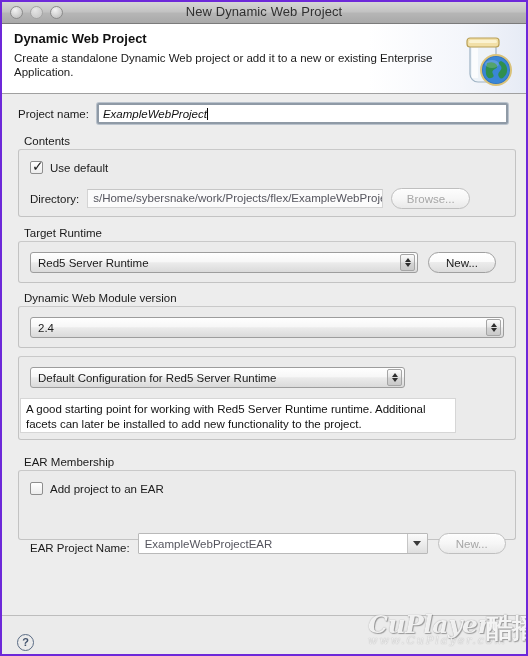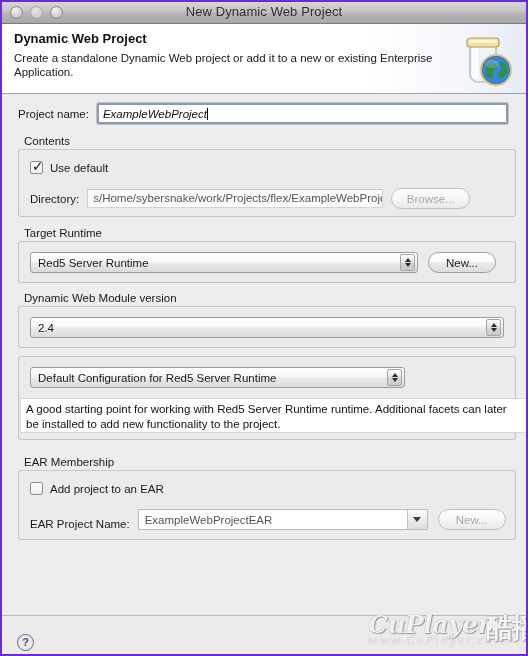--- a/index.html
+++ b/index.html
@@ -251,20 +251,21 @@
     height: 21px;
     border: 1px solid #b9b9b9;
     background: #ffffff;
     display: flex;
     align-items: center;
     position: relative;
     font-size: 11.5px;
     color: #55555e;
     padding-left: 6px;
     border-radius: 1px;
+    margin-top: 24px;
   }
   .combo-flat .arrowbox {
     position: absolute;
     right: 0; top: 0; bottom: 0;
     width: 19px;
     border-left: 1px solid #c6c6c6;
     background: linear-gradient(to bottom, #fbfbfb 0%, #ededed 50%, #dfdfdf 100%);
     display: flex; align-items: center; justify-content: center;
   }
   .tri-down-sm {
@@ -451,21 +452,21 @@
       <div class="g-box" style="height:84px;">
         <div style="position:absolute; left:11px; top:10px; display:flex; align-items:center;gap:6px;">
           <div class="combo" style="width:375px;">
             <span>Default Configuration for Red5 Server Runtime</span>
             <span class="stepper">
               <span class="tri-up"></span>
                 <span class="tri-down"></span>
             </span>
           </div>
         </div>
-        <div class="desc-box" style="position:absolute; left:1px; top:41px; width:508px; height:35px;">A good starting point for working with Red5 Server Runtime runtime. Additional facets can later be installed to add new functionality to the project.</div>
+        <div class="desc-box" style="position:absolute; left:1px; top:41px; width:436px; height:35px;">A good starting point for working with Red5 Server Runtime runtime. Additional facets can later be installed to add new functionality to the project.</div>
       </div>
     </div>
 
     <div class="group" style="left:16px; top:362px; width:498px;">
       <div class="g-title">EAR Membership</div>
       <div class="g-box" style="height:70px;">
 
         <div class="cb-row" style="position:absolute; left:11px; top:11px;">
           <div class="checkbox"></div>
           <div class="cb-label">Add project to an EAR</div>

